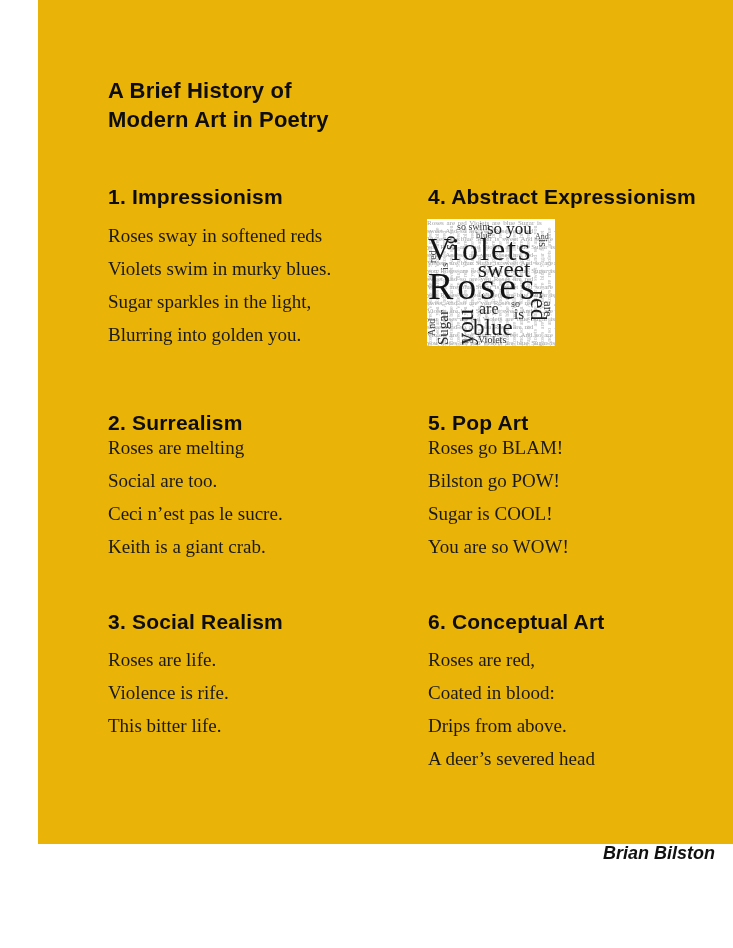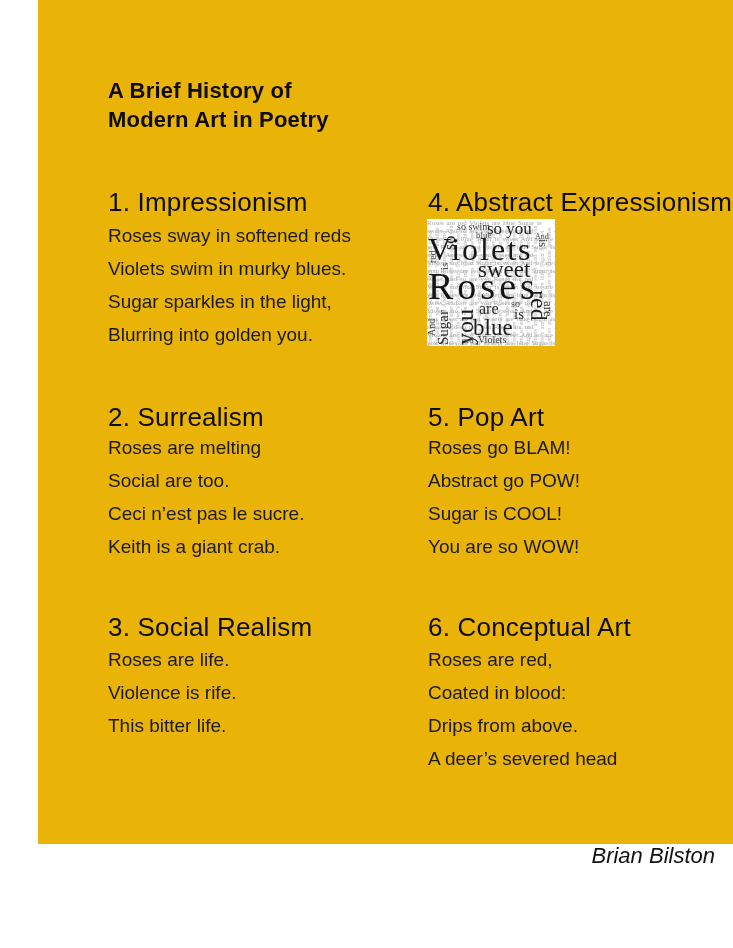--- a/index.html
+++ b/index.html
@@ -14,43 +14,45 @@
 
   .title {
     position: absolute; left: 70px; top: 61px;
     font-size: 22px; font-weight: 700; line-height: 29px;
     color: #0d0d0d; letter-spacing: 0.2px;
   }
   .title span { display: block; }
 
   .heading {
     position: absolute;
-    font-size: 26px; font-weight: 400; line-height: 24px;
+    font-size: 21px; font-weight: 700; line-height: 24px;
     color: #0d0d0d; letter-spacing: 0.2px;
     white-space: nowrap;
   }
   .poem {
     position: absolute;
     font-size: 19px; line-height: 33px;
     color: #1a1a1a;
     white-space: nowrap;
+    font-family: Liberation Serif, serif;
   }
   .col-l { left: 70px; }
   .col-r { left: 390px; }
   .row1-h { top: 168px; }
   .row1-p { top: 219px; }
-  .row2-h { top: 383px; }
+  .row2-h { top: 394px; }
   .row2-p { top: 431px; }
   .row3-h { top: 593px; }
   .row3-p { top: 643px; }
 
   .author {
     position: absolute; right: 56px; top: 843px;
-    font-size: 22px; font-style: italic; color: #111;
+    font-size: 18px; font-style: italic; color: #111;
     font-family: "Liberation Sans", sans-serif;
+    font-weight: bold;
   }
 
   
   .wordcloud {
     position: absolute; left: 389px; top: 219px;
     width: 128px; height: 127px;
     overflow: hidden; background: #fff;
   }
   .wc-filler {
     position: absolute; left: 0; top: 0;
@@ -125,21 +127,21 @@
   <div class="poem col-l row2-p">
     <div>Roses are melting</div>
     <div>Social are too.</div>
     <div>Ceci n’est pas le sucre.</div>
     <div>Keith is a giant crab.</div>
   </div>
 
   <h2 class="heading col-r row2-h">5. Pop Art</h2>
   <div class="poem col-r row2-p">
     <div>Roses go BLAM!</div>
-    <div>Abstract go POW!</div>
+    <div>Bilston go POW!</div>
     <div>Sugar is COOL!</div>
     <div>You are so WOW!</div>
   </div>
 
   <h2 class="heading col-l row3-h">3. Social Realism</h2>
   <div class="poem col-l row3-p">
     <div>Roses are life.</div>
     <div>Violence is rife.</div>
     <div>This bitter life.</div>
   </div>

